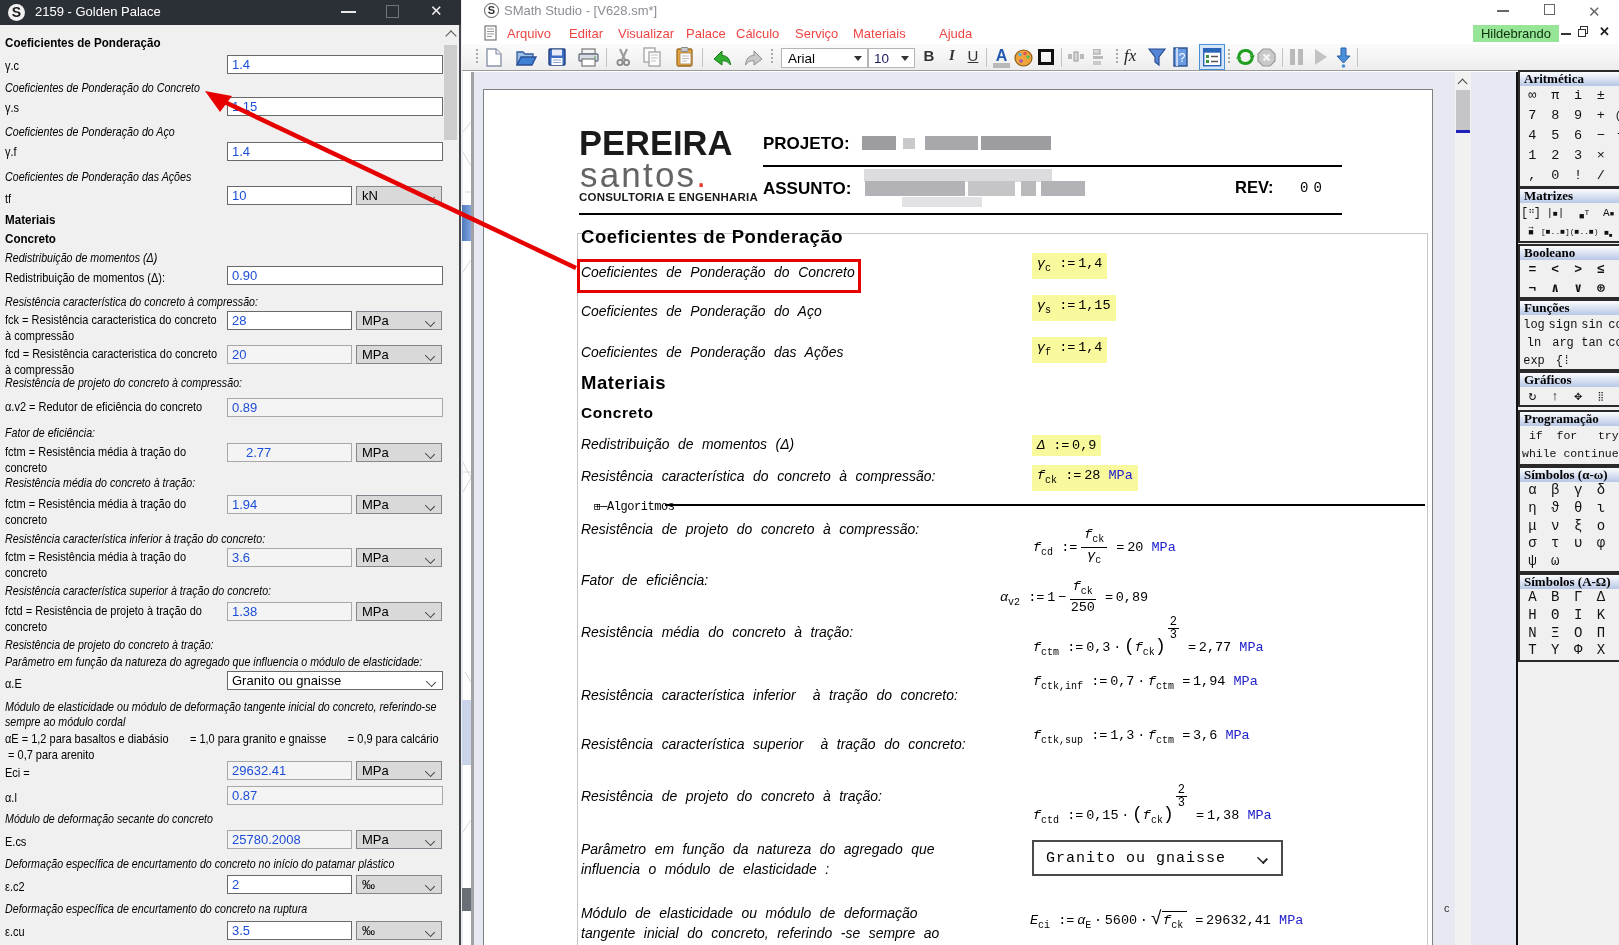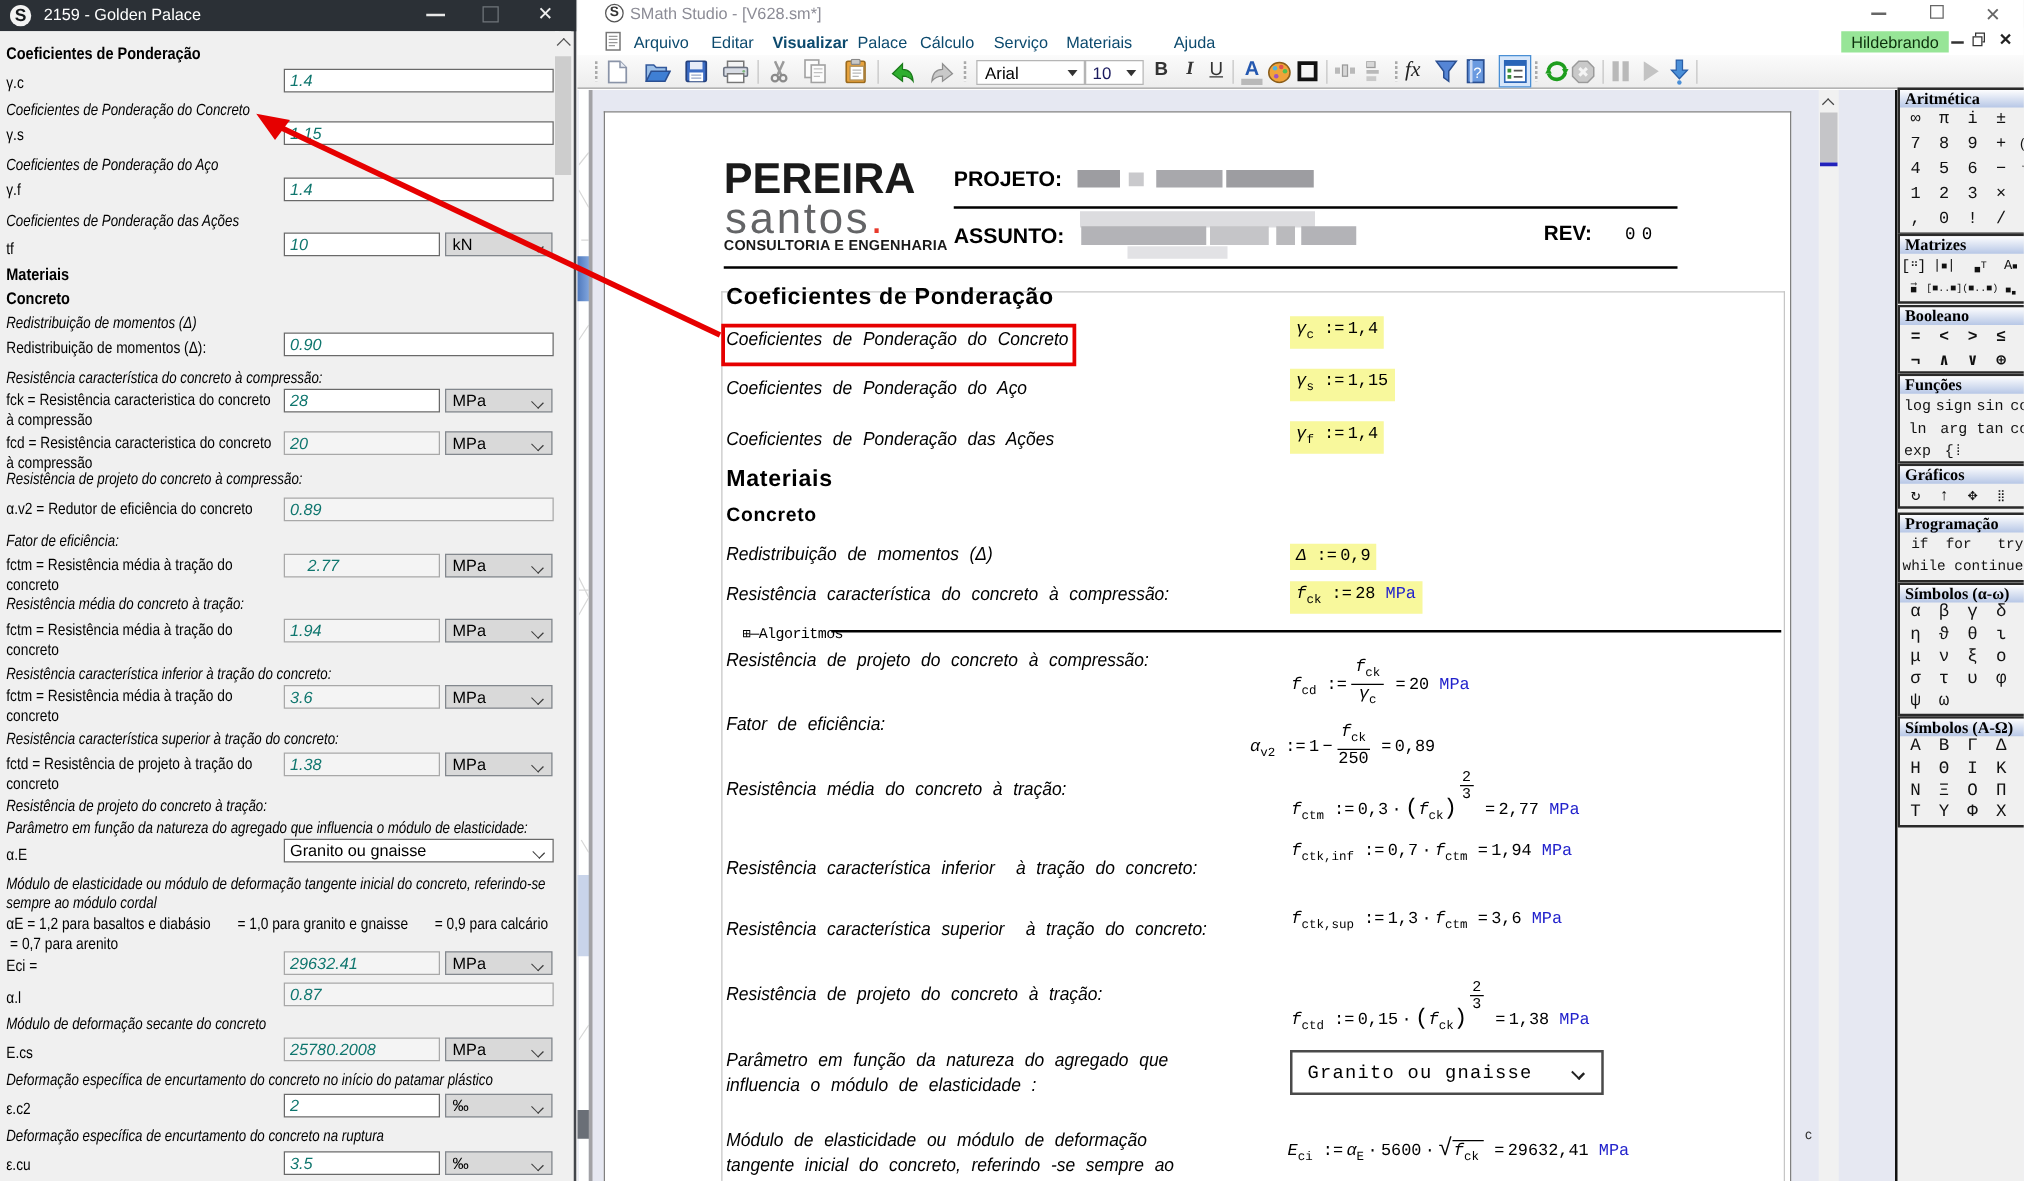--- a/index.html
+++ b/index.html
@@ -6,33 +6,33 @@
   html,body { width:1619px; height:945px; overflow:hidden; }
   body { position:relative; background:#f0f0f0; font-family:"Liberation Sans",sans-serif; }
   .abs { position:absolute; }
   
   #panel { position:absolute; left:0; top:0; width:461px; height:945px; background:#f0f0f0; z-index:40; border-right:2.5px solid #43464b; }
   #ptitle { position:absolute; left:-0px; top:0; width:461px; height:25px; background:#2b3036; }
   #pbody { position:absolute; left:0; top:25px; width:447px; height:920px; background:#f0f0f0; overflow:hidden; }
   .lbl { position:absolute; left:5px; font-size:13px; color:#000; line-height:15.5px; width:250px; transform:scaleX(.845); transform-origin:0 0; }
   .ital { position:absolute; left:5px; font-size:13px; font-style:italic; color:#000; line-height:15px; white-space:nowrap; transform:scaleX(.82); transform-origin:0 0; }
   .bhead { position:absolute; left:5px; font-size:13.5px; font-weight:bold; color:#000; transform:scaleX(.86); transform-origin:0 0; white-space:nowrap; }
-  .inp { position:absolute; left:227px; height:19px; background:#fff; border:1px solid #696969; font-size:13px; padding:1px 0 0 4px; color:#0f766e;font-style:italic; }
+  .inp { position:absolute; left:227px; height:19px; background:#fff; border:1px solid #696969; font-size:13px; padding:1px 0 0 4px; color:#1d4ed8; }
   .inp.ro { background:#f4f4f4; border:1px solid #a8a8a8; }
   .w1 { width:125px; } .w2 { width:216px; }
   .unit { position:absolute; left:356px; width:86px; height:19px; background:#d9d9d9; border:1px solid #82878d; font-size:13px; padding:1px 0 0 5px; color:#000; }
   .unit:after, .dd:after { content:""; position:absolute; right:7px; top:6px; width:7px; height:7px; border-right:1.6px solid #3b3b3b; border-bottom:1.6px solid #3b3b3b; transform:rotate(45deg) scale(1,0.8); }
   .dd { position:absolute; left:227px; width:216px; height:19px; background:#fff; border:1px solid #696969; font-size:13px; padding:1px 0 0 4px; color:#000; }
   #pscroll { position:absolute; right:2px; top:25px; width:13px; height:920px; background:#f0f0f0; }
   #pthumb { position:absolute; left:0; top:20px; width:13px; height:95px; background:#cdcdcd; }
   
   #main { position:absolute; left:462px; top:0; width:1157px; height:945px; background:#fff; }
   #menubar { position:absolute; left:0; top:22px; width:1157px; height:22px; background:#fff; }
   #toolbar { position:absolute; left:0; top:44px; width:1157px; height:27px; background:linear-gradient(#fbfbfb,#ededed); border-bottom:1px solid #9b9b9b; }
-  .mitem { font-size:13px; color:#0c4a6e; position:absolute; top:4px; }
+  .mitem { font-size:13px; color:#ef4444; position:absolute; top:4px; }
   
   #docarea { position:absolute; left:0px; top:72px; width:1157px; height:873px; background:#e6e8f2; }
   #page { position:absolute; left:21px; top:17px; width:950px; height:856px; background:#fff; border:1px solid #808080; border-bottom:none; }
   
   .dlbl { position:absolute; font-size:15px; font-style:italic; color:#000; word-spacing:5px; line-height:20px; transform:scaleX(.93); transform-origin:0 0; white-space:nowrap; }
   .dhead { position:absolute; font-size:18.5px; font-weight:bold; color:#000; letter-spacing:0.55px; white-space:nowrap; }
   .math { position:absolute; font-family:"Liberation Mono",monospace; font-size:13.5px; color:#000; white-space:nowrap; line-height:16px; }
   .hl { background:#f8f89c; padding:2.5px 5px; }
   .blue { color:#2222cc; }
   sub.m { font-size:10px; vertical-align:-4px; letter-spacing:0; }
@@ -64,21 +64,21 @@
   <div class="abs" style="left:1035px;top:10px;width:12px;height:1.6px;background:#666;"></div>
   <div class="abs" style="left:1082px;top:4px;width:11px;height:11px;border:1.4px solid #666;"></div>
   <div class="abs" style="left:1126px;top:3px;font-size:15px;color:#666;">✕</div>
   <div id="menubar">
     <svg class="abs" style="left:22px;top:3px;" width="14" height="16" viewBox="0 0 14 16">
         <rect x="1" y="1" width="11" height="14" fill="#fff" stroke="#777" stroke-width="1.2"></rect>
         <path d="M3 4h7M3 6.5h7M3 9h7M3 11.5h5" stroke="#999" stroke-width="1"></path>
       </svg>
     <div class="mitem" style="left:45px;">Arquivo</div>
     <div class="mitem" style="left:107px;">Editar</div>
-    <div class="mitem" style="left:156px;font-weight:bold;">Visualizar</div>
+    <div class="mitem" style="left:156px;">Visualizar</div>
     <div class="mitem" style="left:224px;">Palace</div>
     <div class="mitem" style="left:274px;">Cálculo</div>
     <div class="mitem" style="left:333px;">Serviço</div>
     <div class="mitem" style="left:391px;">Materiais</div>
     <div class="mitem" style="left:477px;">Ajuda</div>
     <div class="abs" style="left:1011px;top:3px;width:86px;height:17px;background:#97e597;font-size:13px;color:#0c300c;text-align:center;line-height:17px;">Hildebrando</div>
     <div class="abs" style="left:1099px;top:11px;width:10px;height:2px;background:#333;"></div>
     <div class="abs" style="left:1118px;top:4px;width:8px;height:8px;border:1.4px solid #333;"></div>
     <div class="abs" style="left:1116px;top:7px;width:8px;height:8px;border:1.4px solid #333;background:#fff;"></div>
     <div class="abs" style="left:1137px;top:2px;font-size:13px;color:#222;font-weight:bold;">✕</div>

